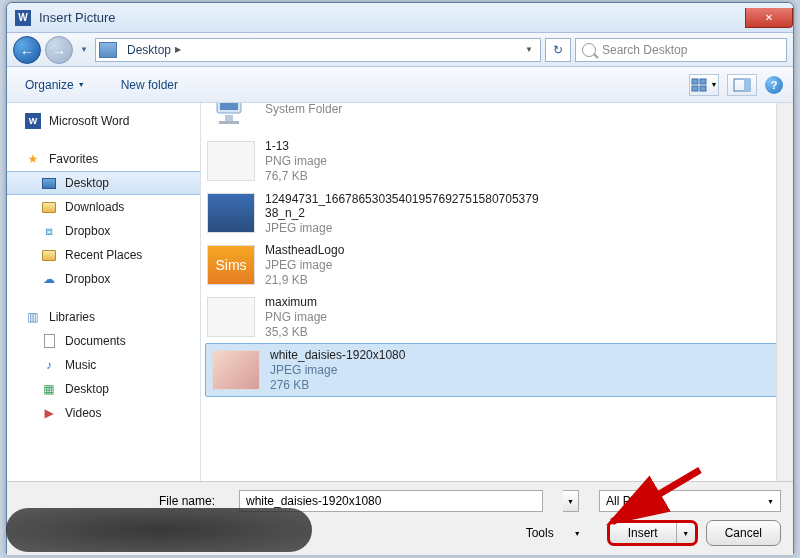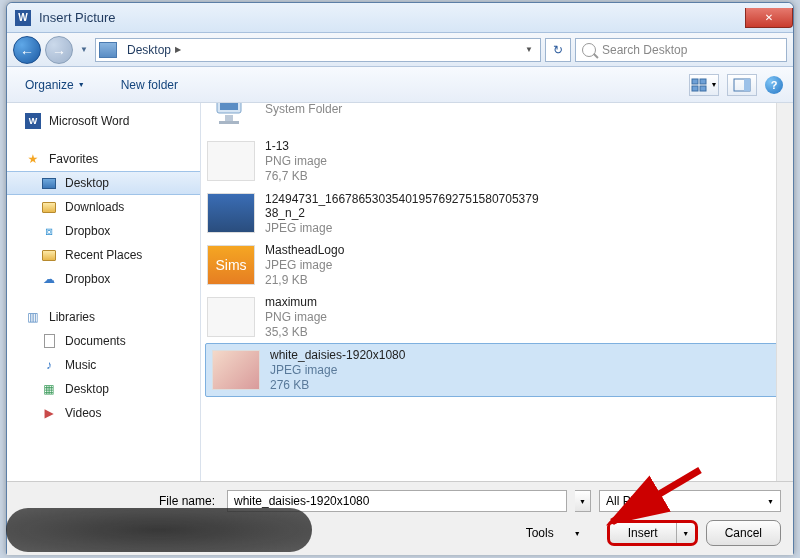--- a/index.html
+++ b/index.html
@@ -52,21 +52,21 @@
 .thumb.sysfolder svg{width:44px;height:40px}
 .thumb.daisies{background:linear-gradient(135deg,#f4d9c9,#d99b9b)}
 .thumb.masthead{background:linear-gradient(#f5a623,#e67e22);color:#fff;font-size:14px}
 .thumb.photo{background:linear-gradient(#3a6db5,#2a4d7d)}
 .thumb.maximum::before,.thumb.113::before{content:"";position:absolute;width:24px;height:24px;border:4px solid #7fd4b8;border-radius:50%;left:12px;top:8px;border-color:#7fd4b8 #f5b84d #f5b84d #7fd4b8}
 .file-meta{display:flex;flex-direction:column;gap:1px}
 .file-name{color:#222}
 .file-type,.file-size{color:#888;font-size:12px}
 .file-item.selected .file-type,.file-item.selected .file-size{color:#5a7a9a}
 .footer{background:#f0f0f0;border-top:1px solid #ccc;padding:8px 12px 10px;height:74px}
-.footer-row{display:flex;align-items:center;gap:8px;margin-bottom:8px}
+.footer-row{display:flex;align-items:center;gap:20px;margin-bottom:8px}
 .fn-label{width:200px;text-align:right;padding-right:4px}
 .fn-input{flex:1;height:22px;border:1px solid #aaa;padding:0 6px;background:#fff}
 .fn-drop{width:16px;height:22px;border:1px solid #aaa;border-left:none;background:linear-gradient(#fff,#e6e6e6);display:flex;align-items:center;justify-content:center;font-size:7px}
 .filter{width:182px;height:22px;border:1px solid #aaa;background:#fff;display:flex;align-items:center;padding:0 6px}
 .filter .chev{margin-left:auto;font-size:7px}
 .footer-row2{display:flex;align-items:center;justify-content:flex-end;gap:8px}
 .tools-lbl{margin-right:12px}
 .tools-chev{font-size:7px;margin-right:18px}
 .btn{height:26px;border:1px solid #8a8a8a;background:linear-gradient(#fdfdfd,#e3e3e3);padding:0 18px;display:flex;align-items:center;border-radius:7px}
 .btn.split{padding:0}

